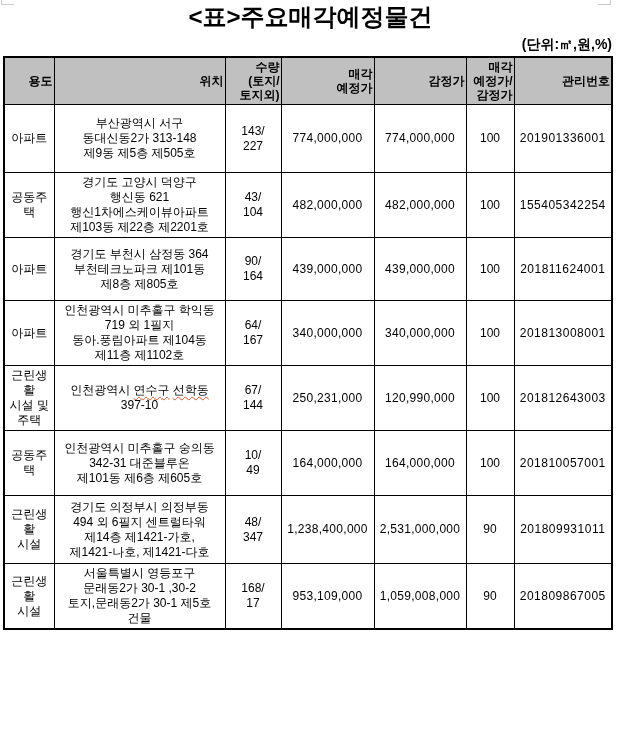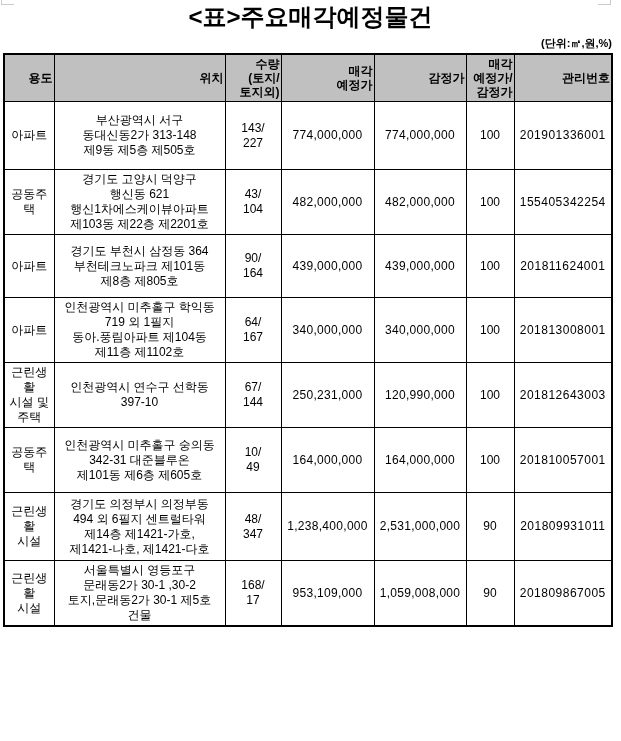--- a/index.html
+++ b/index.html
@@ -28,21 +28,21 @@
     font-size: 24px;
     font-weight: bold;
     letter-spacing: 0px;
     line-height: 22px;
   }
   .unit-note {
     margin-top: 8px;
     margin-right: 9px;
     margin-bottom: 2px;
     text-align: right;
-    font-size: 11px;
+    font-size: 14px;
     font-weight: bold;
   }
 
   table.main-table {
     margin-left: 3px;
     width: 608px;
     border-collapse: collapse;
     table-layout: fixed;
     border: 2px solid #000000;
   }
@@ -59,20 +59,21 @@
   table.main-table thead th {
     background: #c0c0c0;
     font-weight: bold;
     height: 47px;
     line-height: 14px;
     text-align: right;
   }
   td.cell-mgmt-no { font-size: 12.5px; letter-spacing: 0.5px; }
   td.cell-sale-price, td.cell-appraisal { letter-spacing: 0.3px; }
   .misspell {
+    text-decoration: underline;
     text-decoration-style: wavy;
     text-decoration-color: #cc5a2e;
     text-decoration-thickness: 1px;
     text-underline-offset: 2px;
   }
 </style>
 </head>
 <body>
 
 <div class="corner-mark left"></div>

